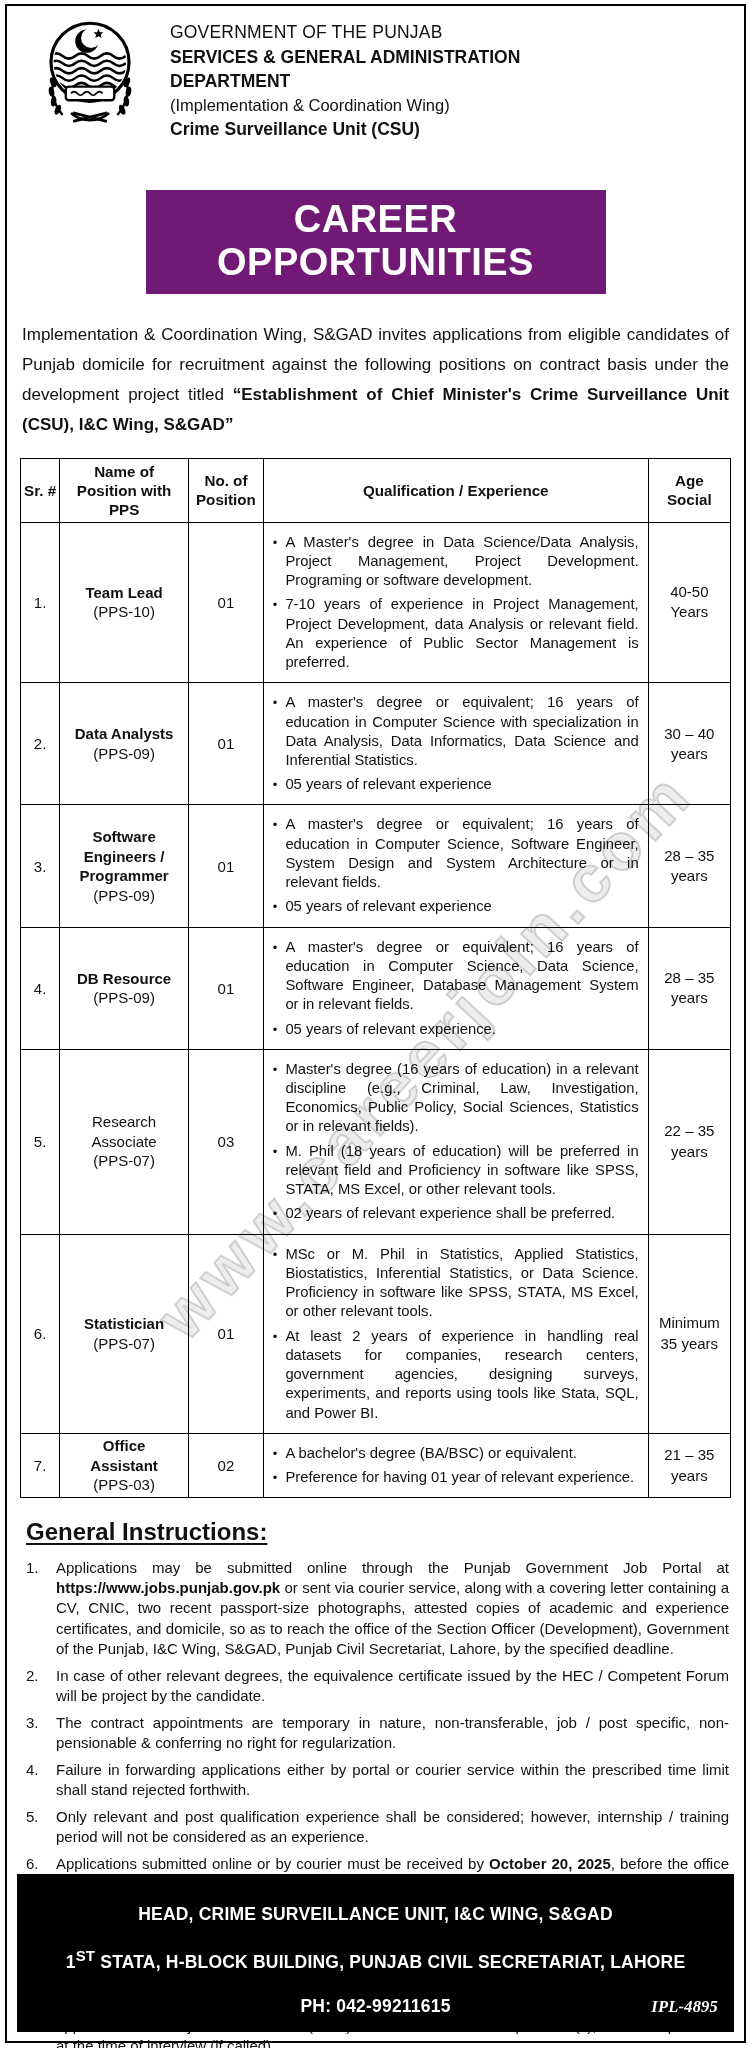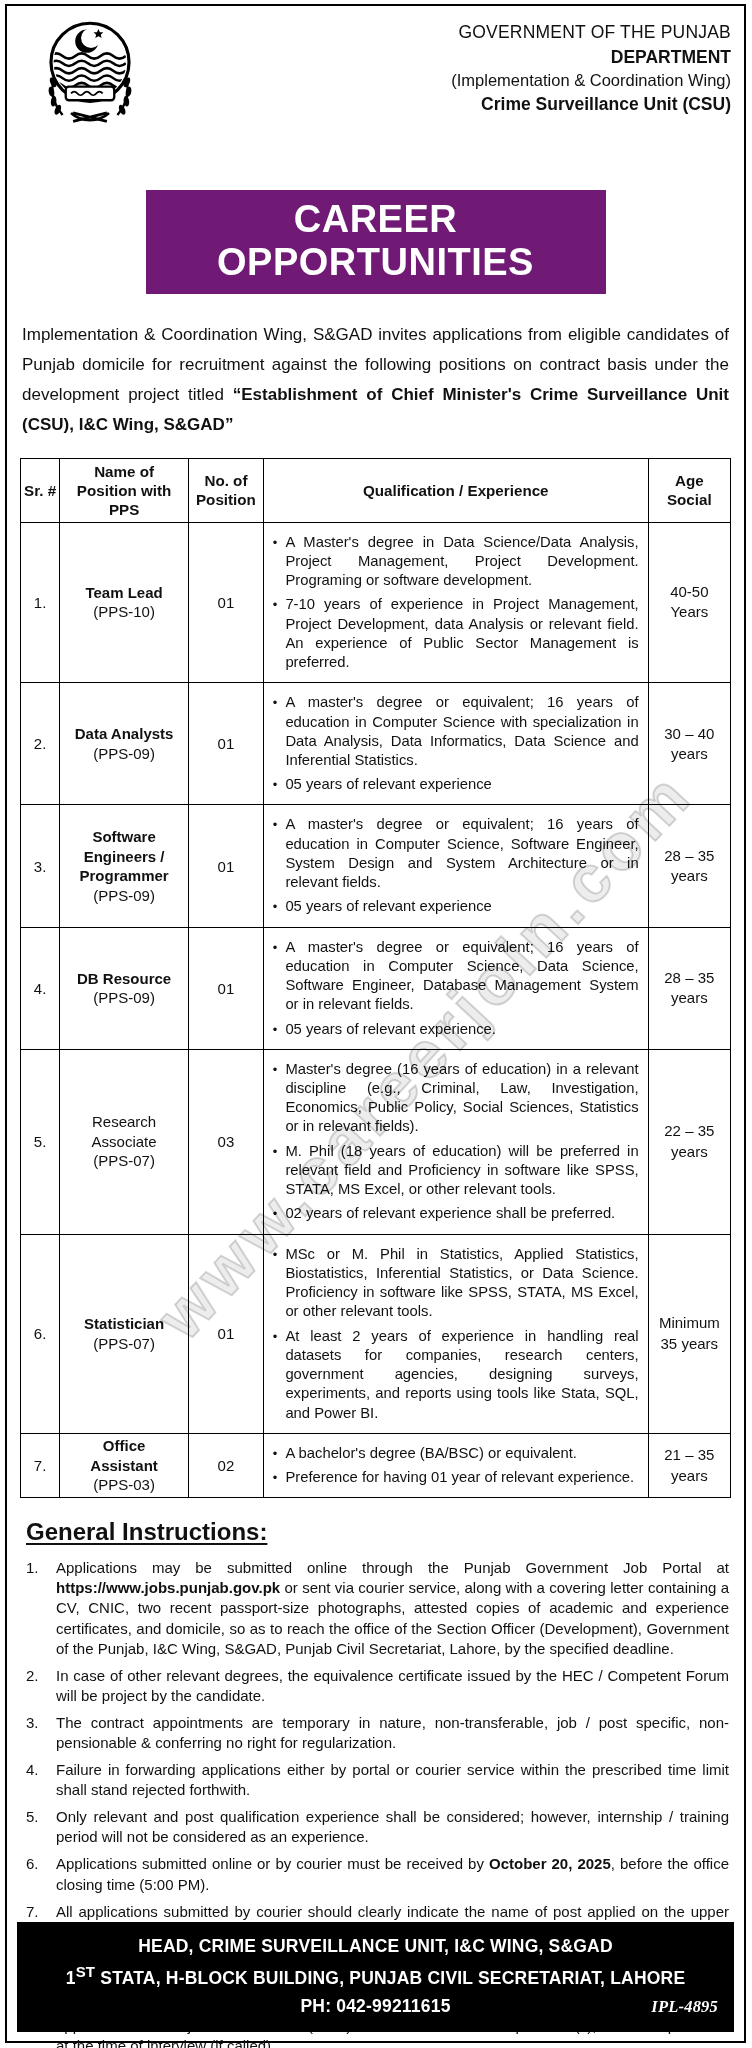--- a/index.html
+++ b/index.html
@@ -4,21 +4,21 @@
 <style>
   html,body{margin:0;padding:0;background:#e8e8e8;}
   #page{position:relative;width:752px;height:2048px;background:#ffffff;
         font-family:"Liberation Sans",sans-serif;color:#111;overflow:hidden;margin:0 auto;}
   #ad{position:absolute;top:4px;left:5px;right:6px;bottom:5px;border:2.5px solid #000;
       padding:0 13px;box-sizing:border-box;background:#fff;}
 
   
   .hdr{position:relative;padding-top:12px;min-height:126px;}
   .crest{position:absolute;left:14px;top:12px;width:112px;height:116px;}
-  .hdr-text{margin-left:150px;text-align:right;padding-top:2px;line-height:1.4;}
+  .hdr-text{margin-left:150px;text-align:left;padding-top:2px;line-height:1.4;}
   .h-l1{font-size:17.5px;font-weight:400;letter-spacing:.2px;}
   .h-l2,.h-l3{font-size:17.5px;font-weight:700;}
   .h-l4{font-size:16.5px;font-weight:400;}
   .h-l5{font-size:17.5px;font-weight:700;}
 
   
   .banner{width:460px;margin:46px auto 0;background:#000;color:#fff;text-align:center;
           font-weight:700;font-size:38px;letter-spacing:.5px;padding:8px 0 10px;}
 
   
@@ -53,21 +53,21 @@
            text-decoration:underline;text-underline-offset:3px;text-decoration-thickness:2px;}
   .gi-list{margin:0 2px 0 6px;}
   .gi-item{display:flex;margin-bottom:7px;font-size:15px;line-height:1.34;}
   .gi-num{flex:none;width:30px;}
   .gi-text{flex:1;text-align:justify;}
   .gi-text b{font-weight:700;}
 
   
   .footer{position:absolute;left:10px;right:10px;bottom:9px;background:#000;color:#fff;
           text-align:center;padding:10px 0 12px;font-weight:700;line-height:1.6;}
-  .f-l1,.f-l2,.f-l3{font-size:17.5px;letter-spacing:.2px;}
+  .f-l1,.f-l2,.f-l3{font-size:17.5px;letter-spacing:.2px;margin-top:16px;}
   .f-l2 sup{font-size:15px;}
   .f-l3{position:relative;}
   .ipl{position:absolute;right:16px;top:2px;font-family:"Liberation Serif",serif;
        font-style:italic;font-weight:700;font-size:16.5px;}
 
   
   .wm{position:absolute;left:142px;top:1302px;transform:rotate(-47deg);transform-origin:left top;
       font-size:66px;font-weight:700;letter-spacing:6px;white-space:nowrap;
       color:rgba(0,0,0,0.07);-webkit-text-stroke:2px rgba(0,0,0,0.16);
       pointer-events:none;z-index:5;}
@@ -112,20 +112,21 @@
           <ellipse cx="84.5" cy="79" rx="2.6" ry="5" transform="rotate(-8 84.5 79)"></ellipse>
           <ellipse cx="80.5" cy="87" rx="2.6" ry="5" transform="rotate(-25 80.5 87)"></ellipse>
         </g>
         <g stroke="#000" stroke-width="2.6" fill="none">
           <path d="M32,90 C42,99 58,99 68,90"></path>
           <path d="M34,98 L66,90 M34,90 L66,98"></path>
         </g>
       </svg>
       <div class="hdr-text">
         <div class="h-l1">GOVERNMENT OF THE PUNJAB</div>
+        <div class="h-l2">SERVICES &amp; GENERAL ADMINISTRATION</div>
         <div class="h-l3">DEPARTMENT</div>
         <div class="h-l4">(Implementation &amp; Coordination Wing)</div>
         <div class="h-l5">Crime Surveillance Unit (CSU)</div>
       </div>
     </div>
 
     <div class="banner" id="banner" style="background: #701a75; color: rgb(255, 255, 255);">CAREER OPPORTUNITIES</div>
 
     <p class="intro"><span>Implementation &amp; Coordination Wing, S&amp;GAD invites applications from eligible candidates of Punjab domicile for recruitment against the following positions on contract basis under the development project titled </span><b>“Establishment of Chief Minister's Crime Surveillance Unit (CSU), I&amp;C Wing, S&amp;GAD”</b></p>
 

